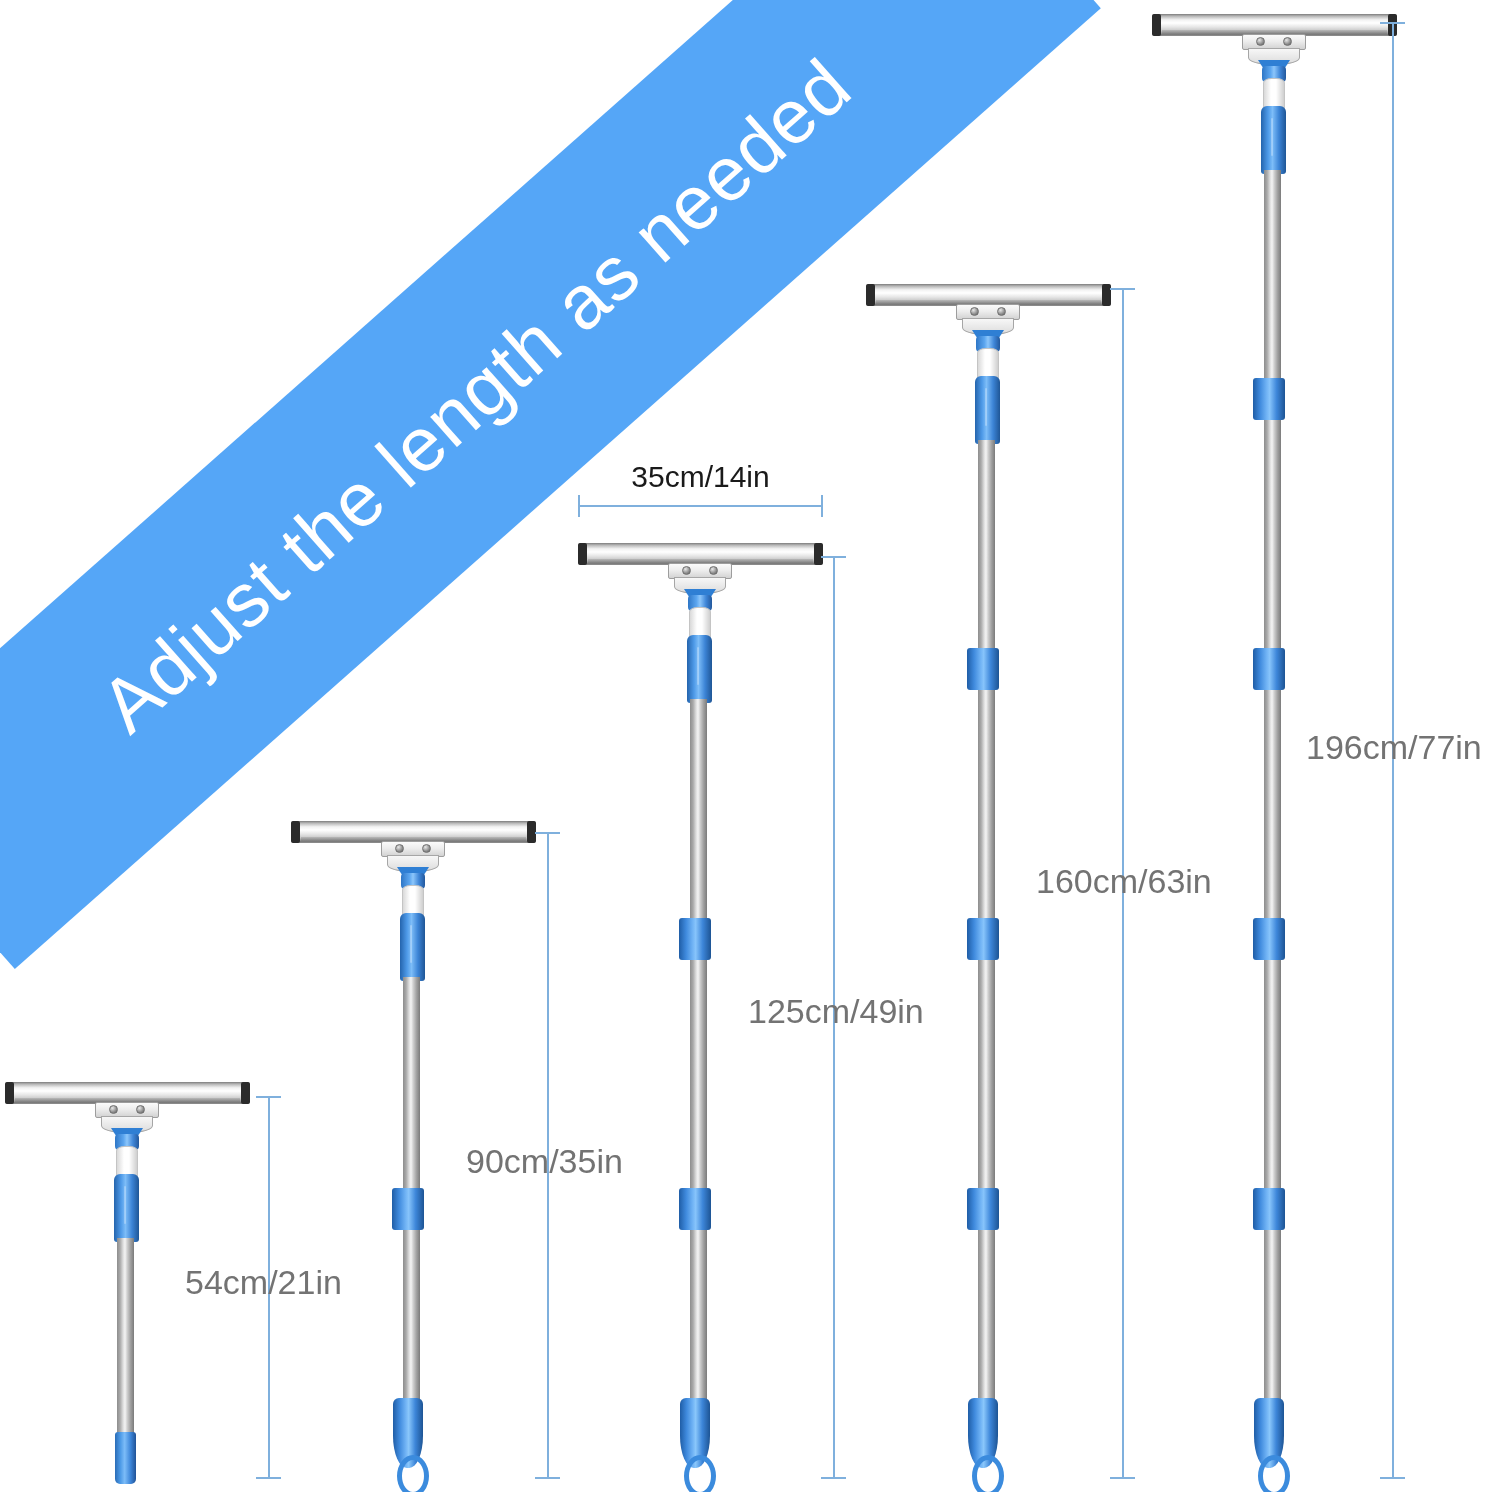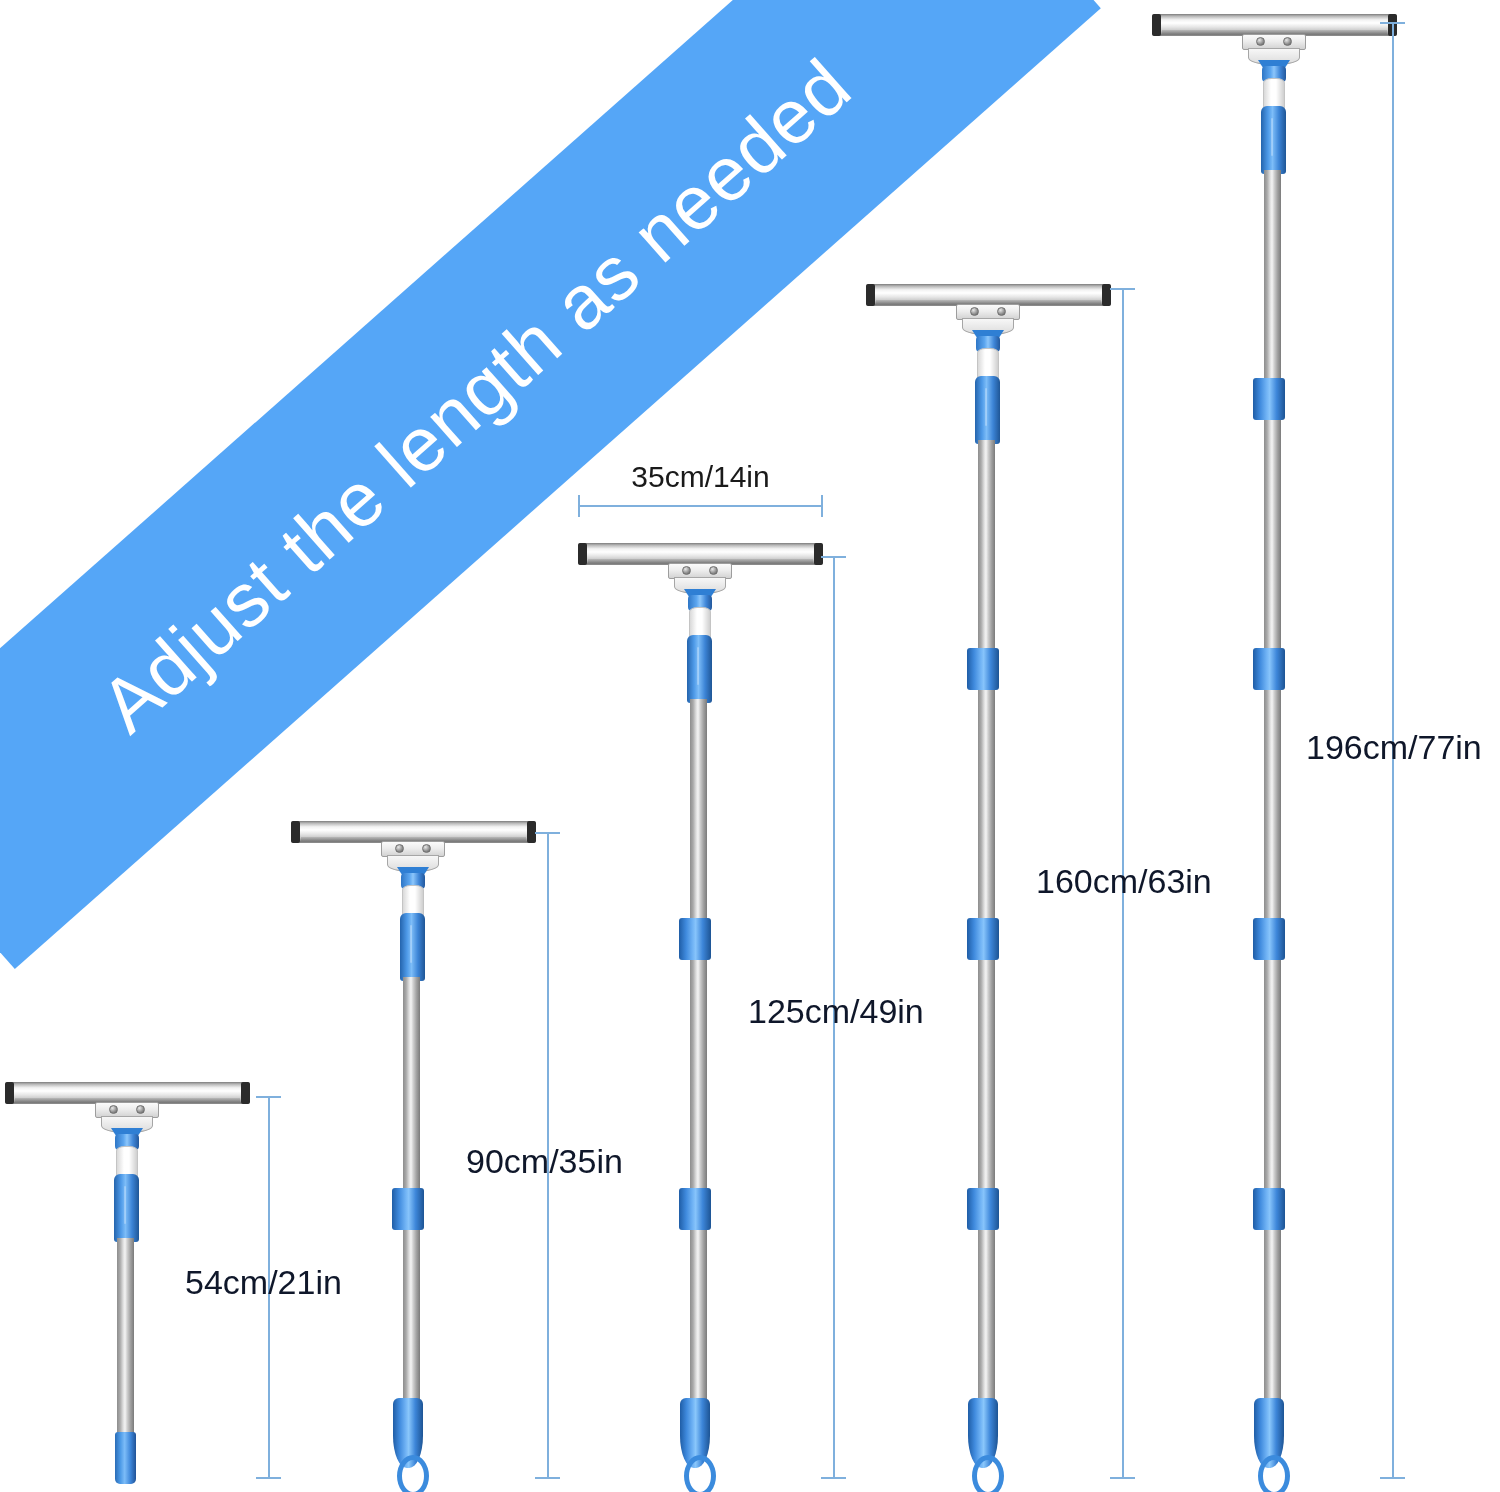--- a/index.html
+++ b/index.html
@@ -135,21 +135,21 @@
     border-radius:3px 3px 5px 5px;
   }
 
   
   .dimv{position:absolute;width:0;border-left:2px solid #7fb0dd;}
   .dimcap{position:absolute;height:0;border-top:2px solid #7fb0dd;}
   .dimh{position:absolute;height:0;border-top:2px solid #7fb0dd;}
   .dimcapv{position:absolute;width:0;border-left:2px solid #7fb0dd;}
   .dimlabel{
     position:absolute;
-    color:#0f172a;
+    color:#737373;
     font-size:34px;
     white-space:nowrap;
     letter-spacing:0px;
     text-align:right;
   }
   .dimlabel-h{
     position:absolute;
     color:#1a1a1a;
     font-size:30px;
     white-space:nowrap;

